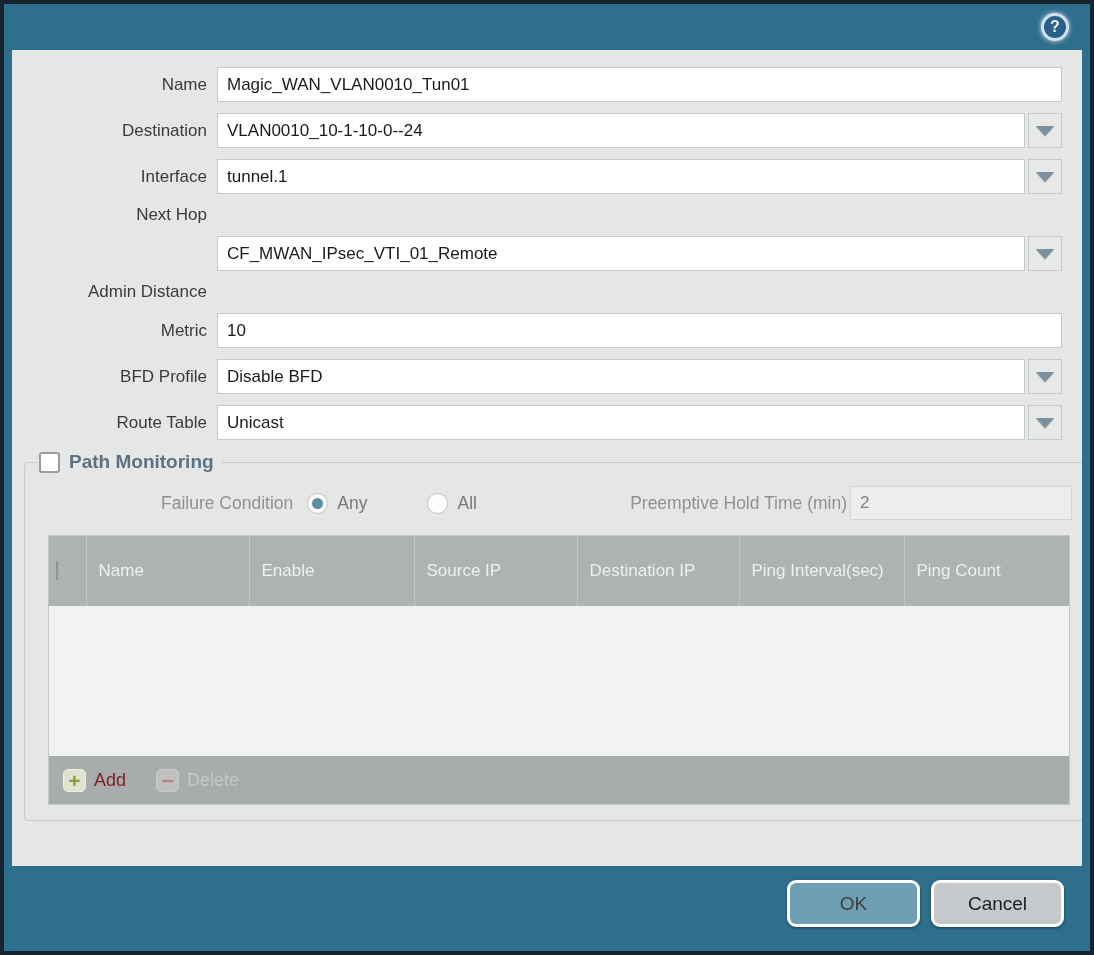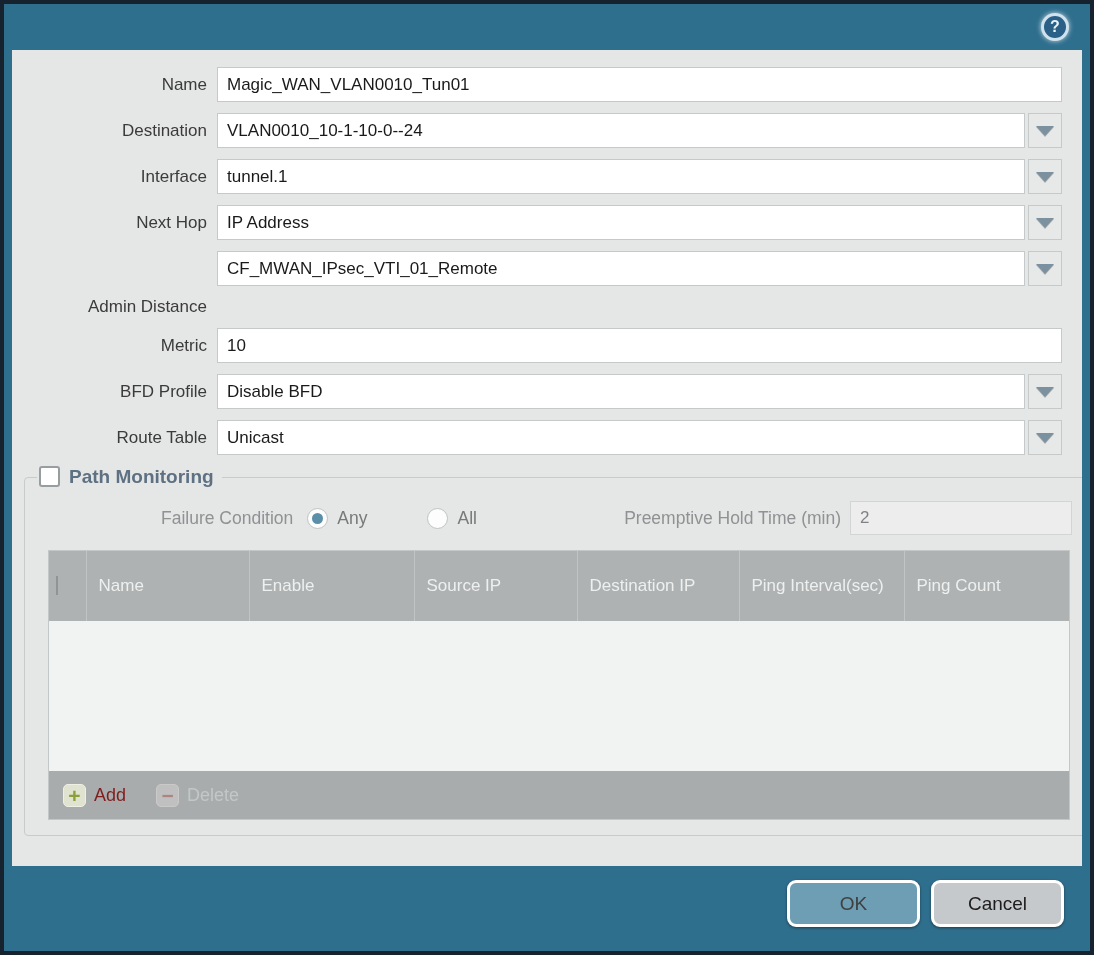--- a/index.html
+++ b/index.html
@@ -74,21 +74,21 @@
     filter:drop-shadow(0 1px 0 rgba(0,0,0,.25));
   }
 
   
   fieldset.pm {
     border:1px solid #c9cbcb; border-radius:4px;
     margin:3px 10px 0 12px;
     padding:4px 12px 15px 12px;
   }
   legend.pm-legend {
-    display:flex; align-items:flex-start; gap:9px;
+    display:flex; align-items:flex-end; gap:9px;
     padding:0 8px 0 2px; margin-left:0;
   }
   .pm-check {
     width:21px; height:21px; border-radius:3px;
     background:#ffffff; border:2px solid #999fa0;
     border-color:#989da0; cursor:pointer;
   }
   .pm-title { font-size:19px; font-weight:bold; color:#5e7183; }
 
   .pm-row { display:flex; align-items:center; height:48px; margin:2px 0 8px 0; }
@@ -97,21 +97,21 @@
     width:21px; height:21px; border-radius:50%;
     background:#fdfdfd; border:1px solid #bfc3c4;
     display:flex; align-items:center; justify-content:center;
     margin-left:14px; cursor:pointer;
   }
   .radio .dot { width:11px; height:11px; border-radius:50%; background:#5b8fa7; display:none; }
   .radio.sel .dot { display:block; }
   .radio-label { font-size:17.5px; color:#77797b; margin-left:9px; }
   .radio + .radio-label { margin-right:12px; }
   .spacer { flex:1 1 auto; }
-  .pm-hold-label { font-size:17.5px; color:#8f9193; margin-right:9px; }
+  .pm-hold-label { font-size:17.5px; color:#8f9193; margin-right:3px; }
   .pm-hold-input {
     width:222px; height:34px;
     background:#ededee; border:1px solid #d2d4d5;
     font-size:17px; color:#808385; padding:0 9px;
     font-family:"Liberation Sans", sans-serif;
     margin-right:8px;
   }
 
   
   .pm-table { margin:3px 10px 0 11px; border:1px solid #c4c7c8; }
@@ -199,28 +199,20 @@
             <span>tunnel.1</span>
           </div>
         <button class="dd">
             <span class="tri"></span>
           </button>
       </div>
     </div>
 
     <div class="row">
       <label class="flabel">Next Hop</label>
-      <div class="fwrap">
-        <div class="tinput">
-            <span>IP Address</span>
-          </div>
-        <button class="dd">
-            <span class="tri"></span>
-          </button>
-      </div>
     </div>
 
     <div class="row">
       <label class="flabel"></label>
       <div class="fwrap">
         <div class="tinput">
             <span>CF_MWAN_IPsec_VTI_01_Remote</span>
           </div>
         <button class="dd">
             <span class="tri"></span>

